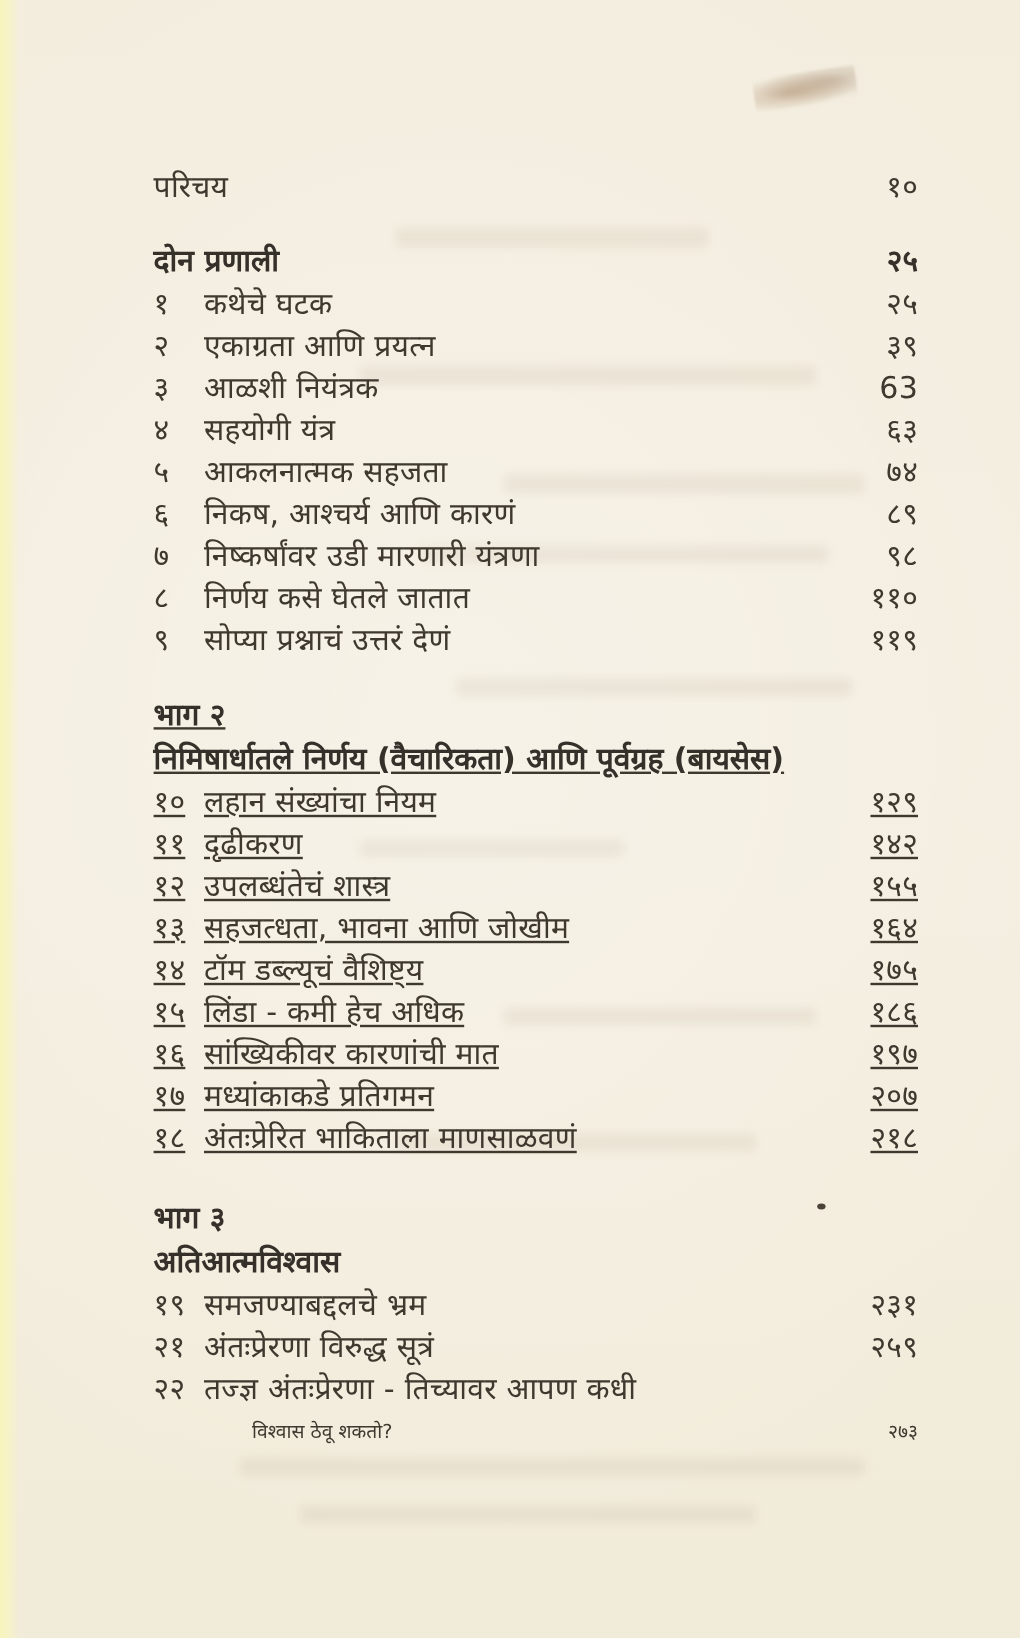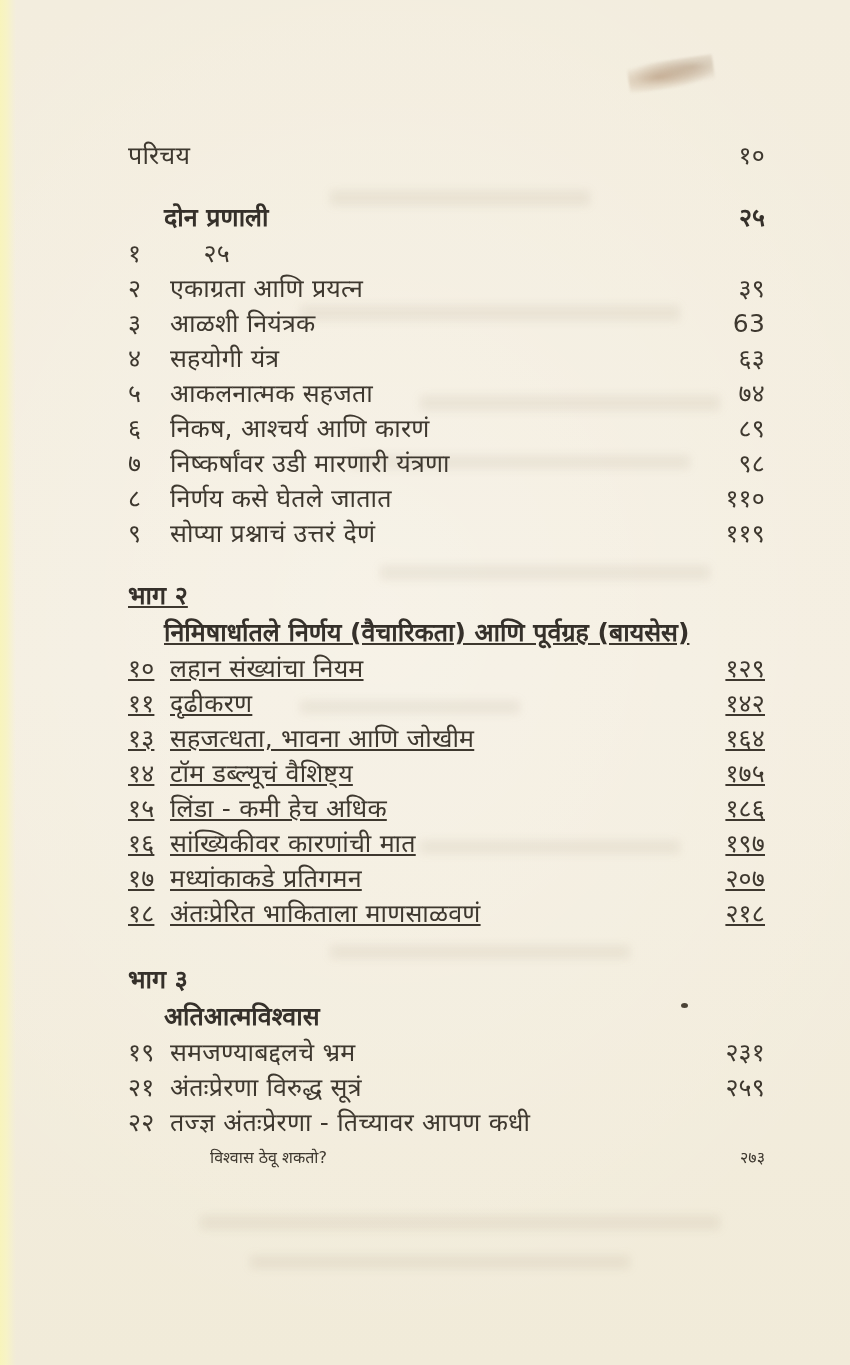--- a/index.html
+++ b/index.html
@@ -27,21 +27,21 @@
     letter-spacing:0.2px;
   }
   .row .num { flex:none; width:42px; }
   .row .title { flex:1; padding-right:10px; }
   .row .pg { flex:none; text-align:right; min-width:60px; }
   .intro-row { margin-bottom:26px; }
   .part-block { margin-top:14px; }
   .part-label-row, .section-title-row {
     font-weight:bold; font-size:25px; line-height:37px; color:#35302a;
   }
-  .section-title-row { display:flex; align-items:baseline;margin-left:36px; }
+  .section-title-row { display:flex; align-items:baseline; }
   .section-title-row .title { flex:1; padding-right:10px; }
   .section-title-row .pg { flex:none; text-align:right; min-width:60px; font-weight:bold; }
   .wrap-line { display:flex; align-items:center; font-size:16px; line-height:35px;gap:40px; }
   .wrap-line .indent { flex:none; width:42px; }
   .wrap-line .title { flex:1; padding-right:10px; }
   .wrap-line .pg { flex:none; text-align:right; min-width:60px; }
 
   
   .smudge {
     position:absolute; left:628px; top:60px; width:86px; height:28px;
@@ -94,20 +94,21 @@
       <span class="pg">१०</span>
     </div>
 
     <div class="part-block">
       <div class="section-title-row">
         <span class="title">दोन प्रणाली</span>
         <span class="pg">२५</span>
       </div>
       <div class="row">
         <span class="num">१</span>
+        <span class="title">कथेचे घटक</span>
         <span class="pg">२५</span>
       </div>
       <div class="row">
         <span class="num">२</span>
         <span class="title">एकाग्रता आणि प्रयत्न</span>
         <span class="pg">३९</span>
       </div>
       <div class="row">
         <span class="num">३</span>
         <span class="title">आळशी नियंत्रक</span>
@@ -155,20 +156,25 @@
         <span class="num">१०</span>
         <span class="title">लहान संख्यांचा नियम</span>
         <span class="pg">१२९</span>
       </div>
       <div class="row">
         <span class="num">११</span>
         <span class="title">दृढीकरण</span>
         <span class="pg">१४२</span>
       </div>
       <div class="row">
+        <span class="num">१२</span>
+        <span class="title">उपलब्धंतेचं शास्त्र</span>
+        <span class="pg">१५५</span>
+      </div>
+      <div class="row">
         <span class="num">१३</span>
         <span class="title">सहजत्धता, भावना आणि जोखीम</span>
         <span class="pg">१६४</span>
       </div>
       <div class="row">
         <span class="num">१४</span>
         <span class="title">टॉम डब्ल्यूचं वैशिष्ट्य</span>
         <span class="pg">१७५</span>
       </div>
       <div class="row">

